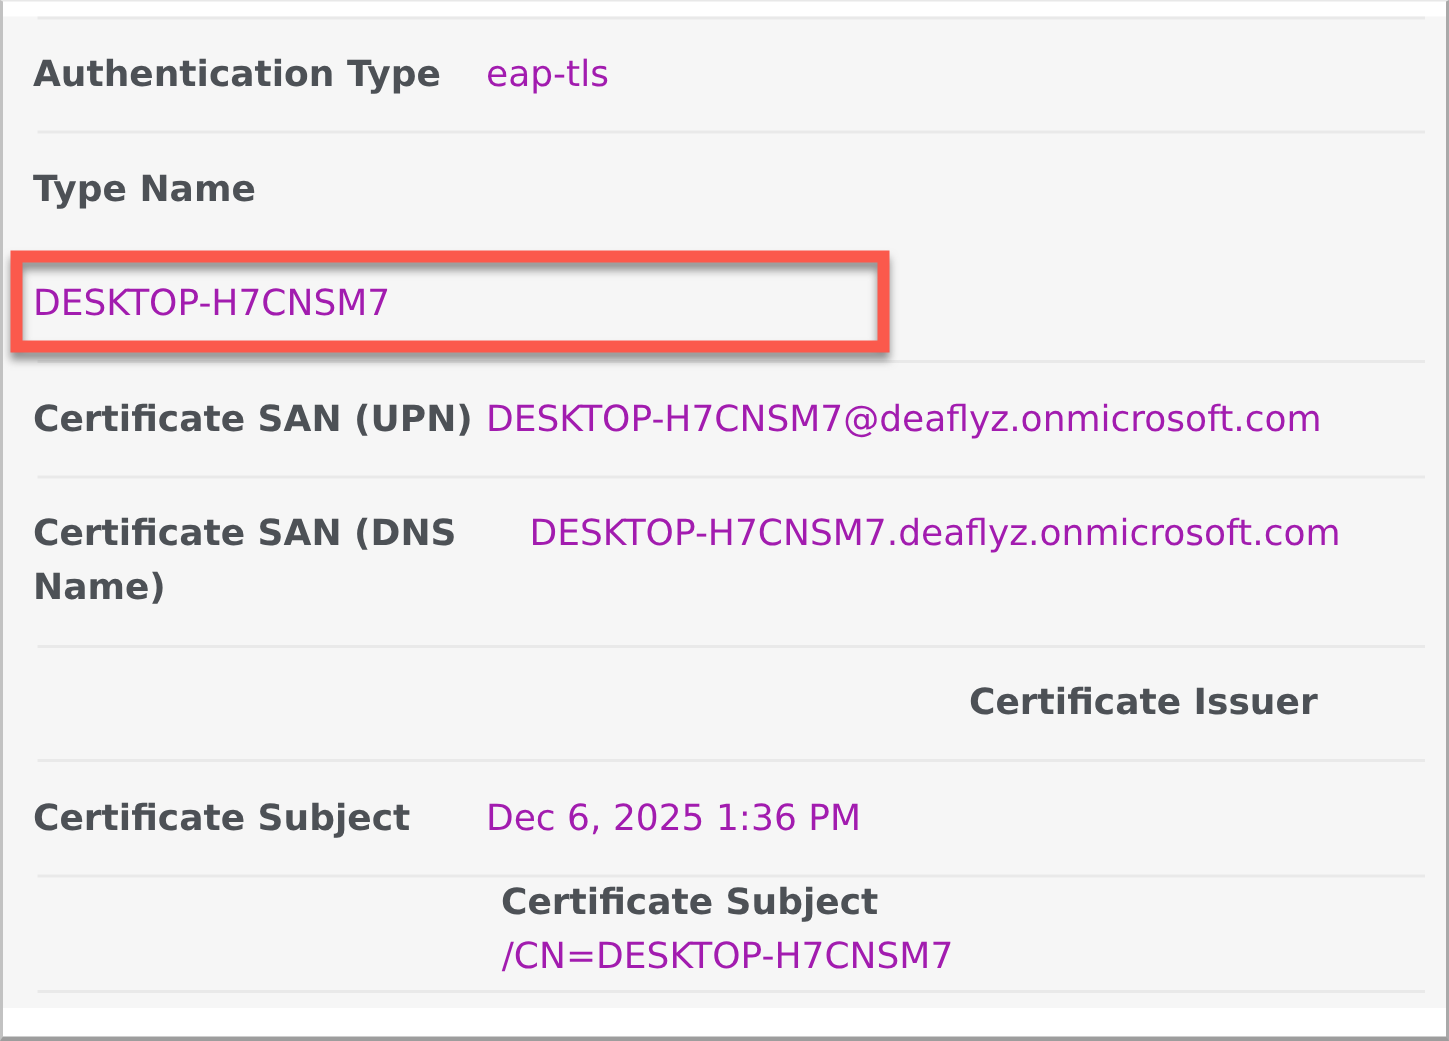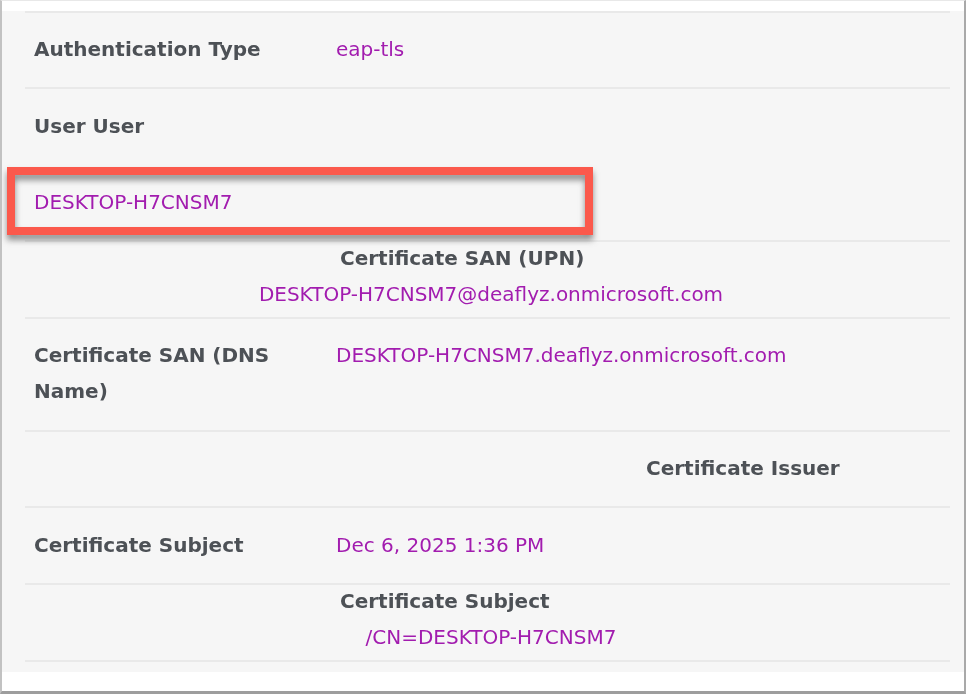--- a/index.html
+++ b/index.html
@@ -23,39 +23,39 @@
     position: absolute;
     top: 10px;
     left: 0;
     right: 0;
     background: #f6f6f6;
   }
   .row {
     position: relative;
     display: flex;
     align-items: center;
-    padding: 0 16px 0 32px;
-    font-size: 20px;
+    padding: 0 16px 0 20px;
+    font-size: 24px;
     line-height: 36px;
   }
   .row::before {
     content: "";
     position: absolute;
     top: 0;
     left: 23px;
     right: 14px;
     height: 2px;
     background: #e9e9e9;
   }
   .row.no-div::before { display: none; }
   .rows > .row:nth-child(1) { height: 76px; }
   .rows > .row:nth-child(2) { height: 77px; }
   .rows > .row:nth-child(3) { height: 76px; }
-  .rows > .row:nth-child(4) { height: 77px; flex-direction: column; }
-  .rows > .row:nth-child(5) { height: 113px; align-items: flex-start; padding-top: 20px; }
+  .rows > .row:nth-child(4) { height: 77px; }
+  .rows > .row:nth-child(5) { height: 113px; align-items: flex-start; padding-top: 20px; gap: 29px; }
   .rows > .row:nth-child(6) { height: 76px; justify-content: flex-end; }
   .rows > .row:nth-child(7) { height: 77px; }
   .rows > .row:nth-child(8) { height: 77px; flex-direction: column; }
   .row-label {
     width: 302px;
     flex: none;
     font-weight: 700;
     color: #4d5156;
   }
   .row-value {
@@ -95,21 +95,21 @@
 
   <div class="details-table">
     <div class="rows">
 
       <div class="row">
         <div class="row-label">Authentication Type</div>
         <div class="row-value">eap-tls</div>
       </div>
 
       <div class="row">
-        <div class="row-label">User User</div>
+        <div class="row-label">Type Name</div>
       </div>
 
       <div class="row no-div">
         <div class="row-value">DESKTOP-H7CNSM7</div>
       </div>
 
       <div class="row">
         <div class="row-label">Certificate SAN (UPN)</div>
         <div class="row-value">DESKTOP-H7CNSM7@deaflyz.onmicrosoft.com</div>
       </div>

